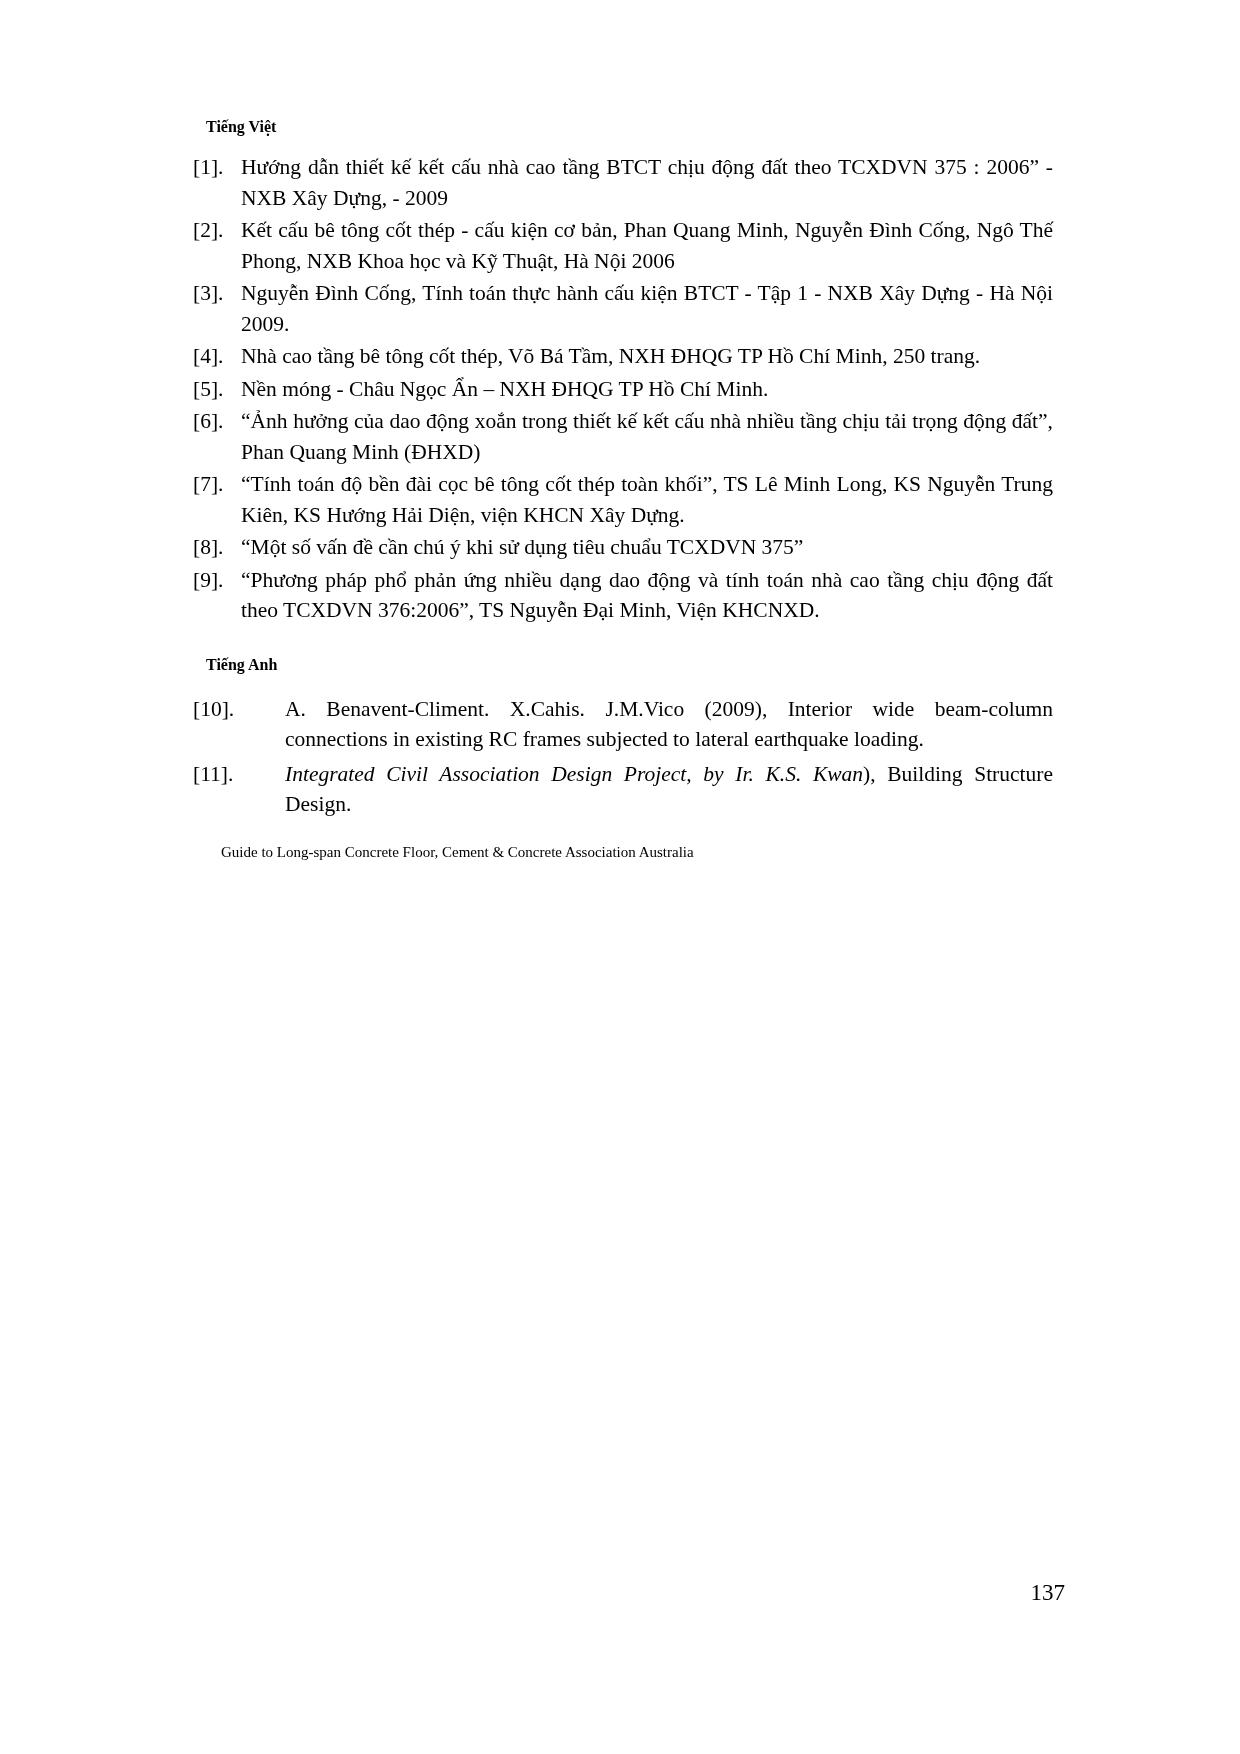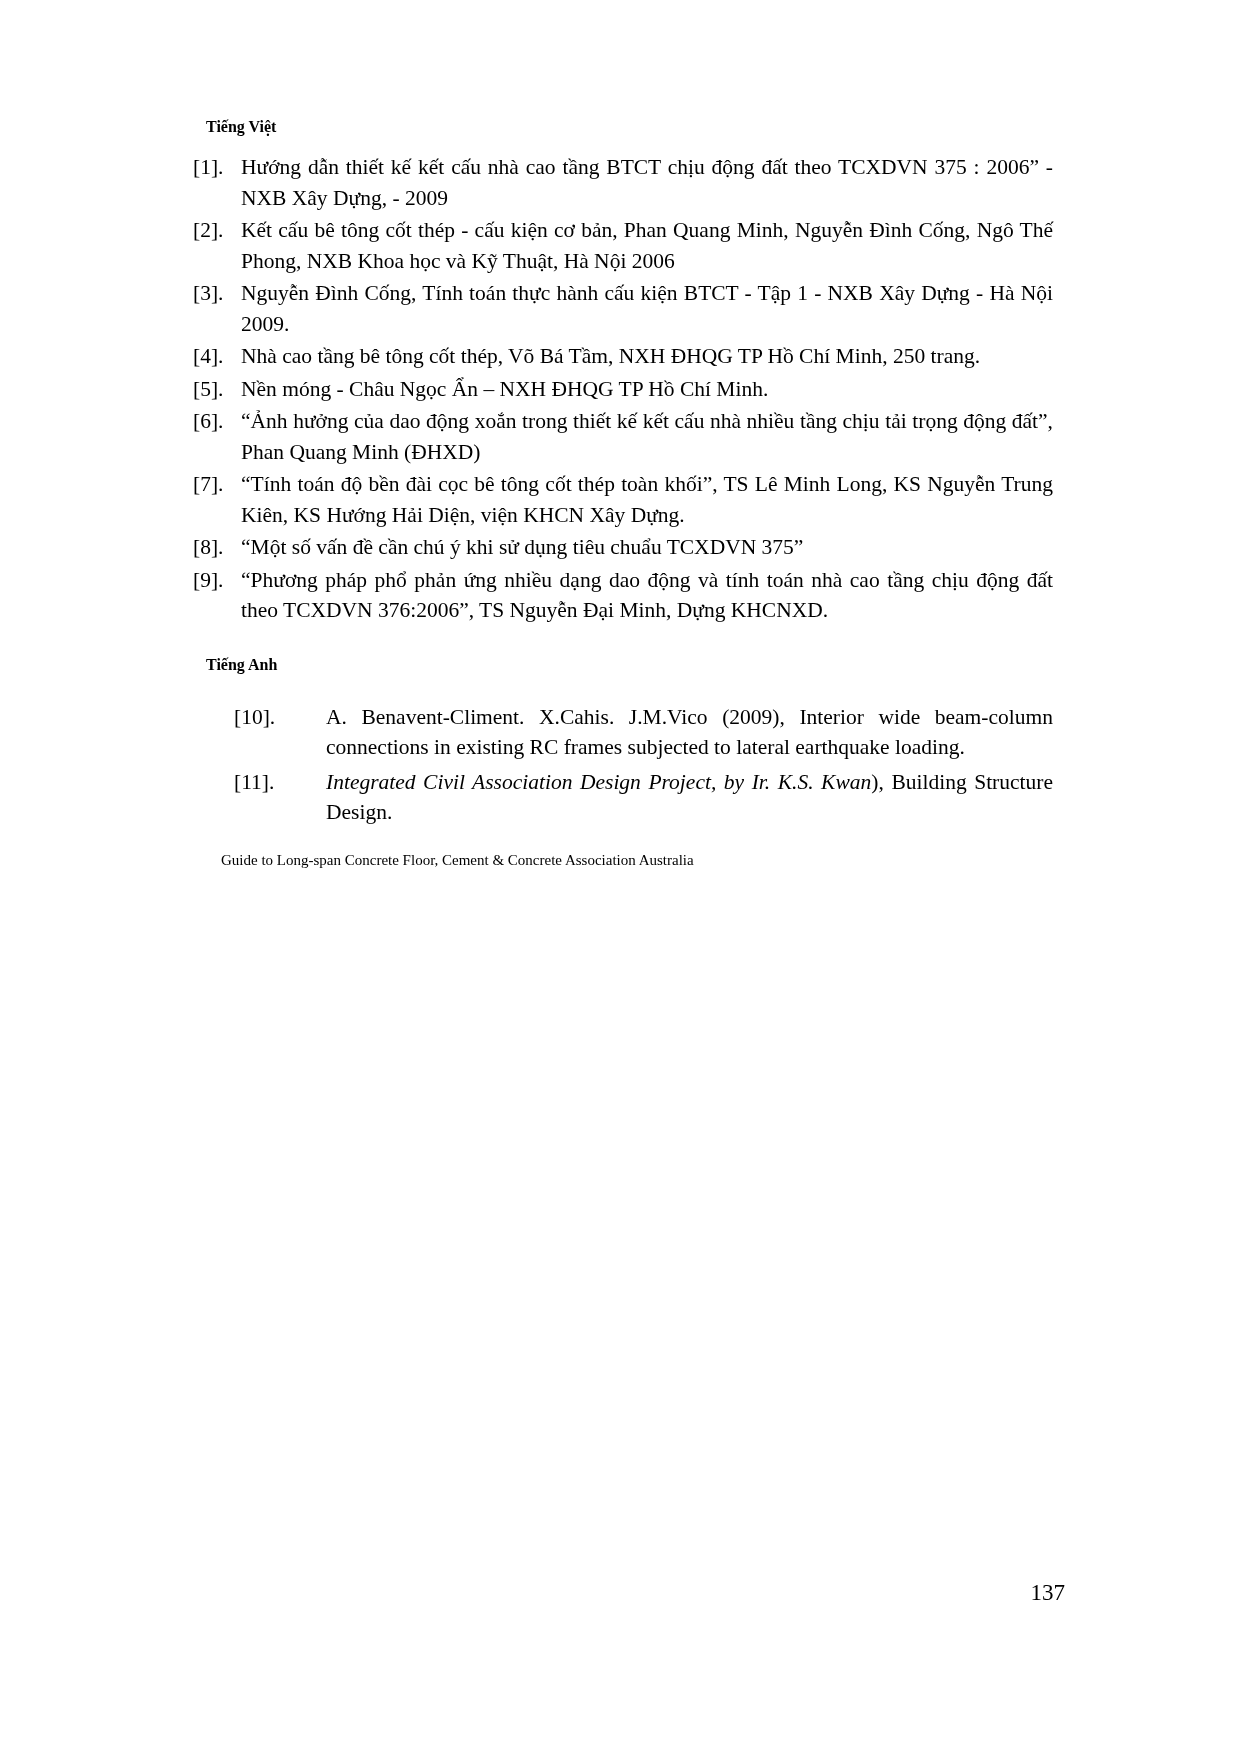--- a/index.html
+++ b/index.html
@@ -30,21 +30,21 @@
     letter-spacing: 0.4px;
     margin: 0 0 22px 0;
   }
   .section-head {
     font-weight: bold;
     font-size: 16px;
     margin: 0 0 16px 13px;
   }
   .section-head.second {
     margin-top: 30px;
-    margin-bottom: 28px;
+    margin-bottom: 20px;
   }
   ol.ref-list {
     list-style: none;
     margin: 0;
     padding: 0;
   }
   ol.ref-list li {
     position: relative;
     font-size: 21.5px;
     line-height: 1.42;
@@ -57,21 +57,20 @@
     position: absolute;
     left: 0;
     top: 0;
     width: 48px;
     text-align: left;
     white-space: nowrap;
   }
   ol.ref-list.english li {
     padding-left: 92px;
     margin-bottom: 4px;
-    margin-left: 41px;
   }
   ol.ref-list.english li .marker {
     width: 92px;
   }
   .trailing-note {
     font-size: 15px;
     line-height: 1.42;
     margin: 22px 0 0 28px;
   }
   em.italic-title {
@@ -121,21 +120,21 @@
       <li>
         <span class="marker">[7].</span>
         <span>“Tính toán độ bền đài cọc bê tông cốt thép toàn khối”, TS Lê Minh Long, KS Nguyễn Trung Kiên, KS Hướng Hải Diện, viện KHCN Xây Dựng.</span>
       </li>
       <li>
         <span class="marker">[8].</span>
         <span>“Một số vấn đề cần chú ý khi sử dụng tiêu chuẩu TCXDVN 375”</span>
       </li>
       <li>
         <span class="marker">[9].</span>
-        <span>“Phương pháp phổ phản ứng nhiều dạng dao động và tính toán nhà cao tầng chịu động đất theo TCXDVN 376:2006”, TS Nguyễn Đại Minh, Dựng KHCNXD.</span>
+        <span>“Phương pháp phổ phản ứng nhiều dạng dao động và tính toán nhà cao tầng chịu động đất theo TCXDVN 376:2006”, TS Nguyễn Đại Minh, Viện KHCNXD.</span>
       </li>
     </ol>
 
     <h2 class="section-head second">Tiếng Anh</h2>
 
     <ol class="ref-list english">
       <li>
         <span class="marker">[10].</span>
         <span>A. Benavent-Climent. X.Cahis. J.M.Vico (2009), Interior wide beam-column connections in existing RC frames subjected to lateral earthquake loading.</span>
       </li>

